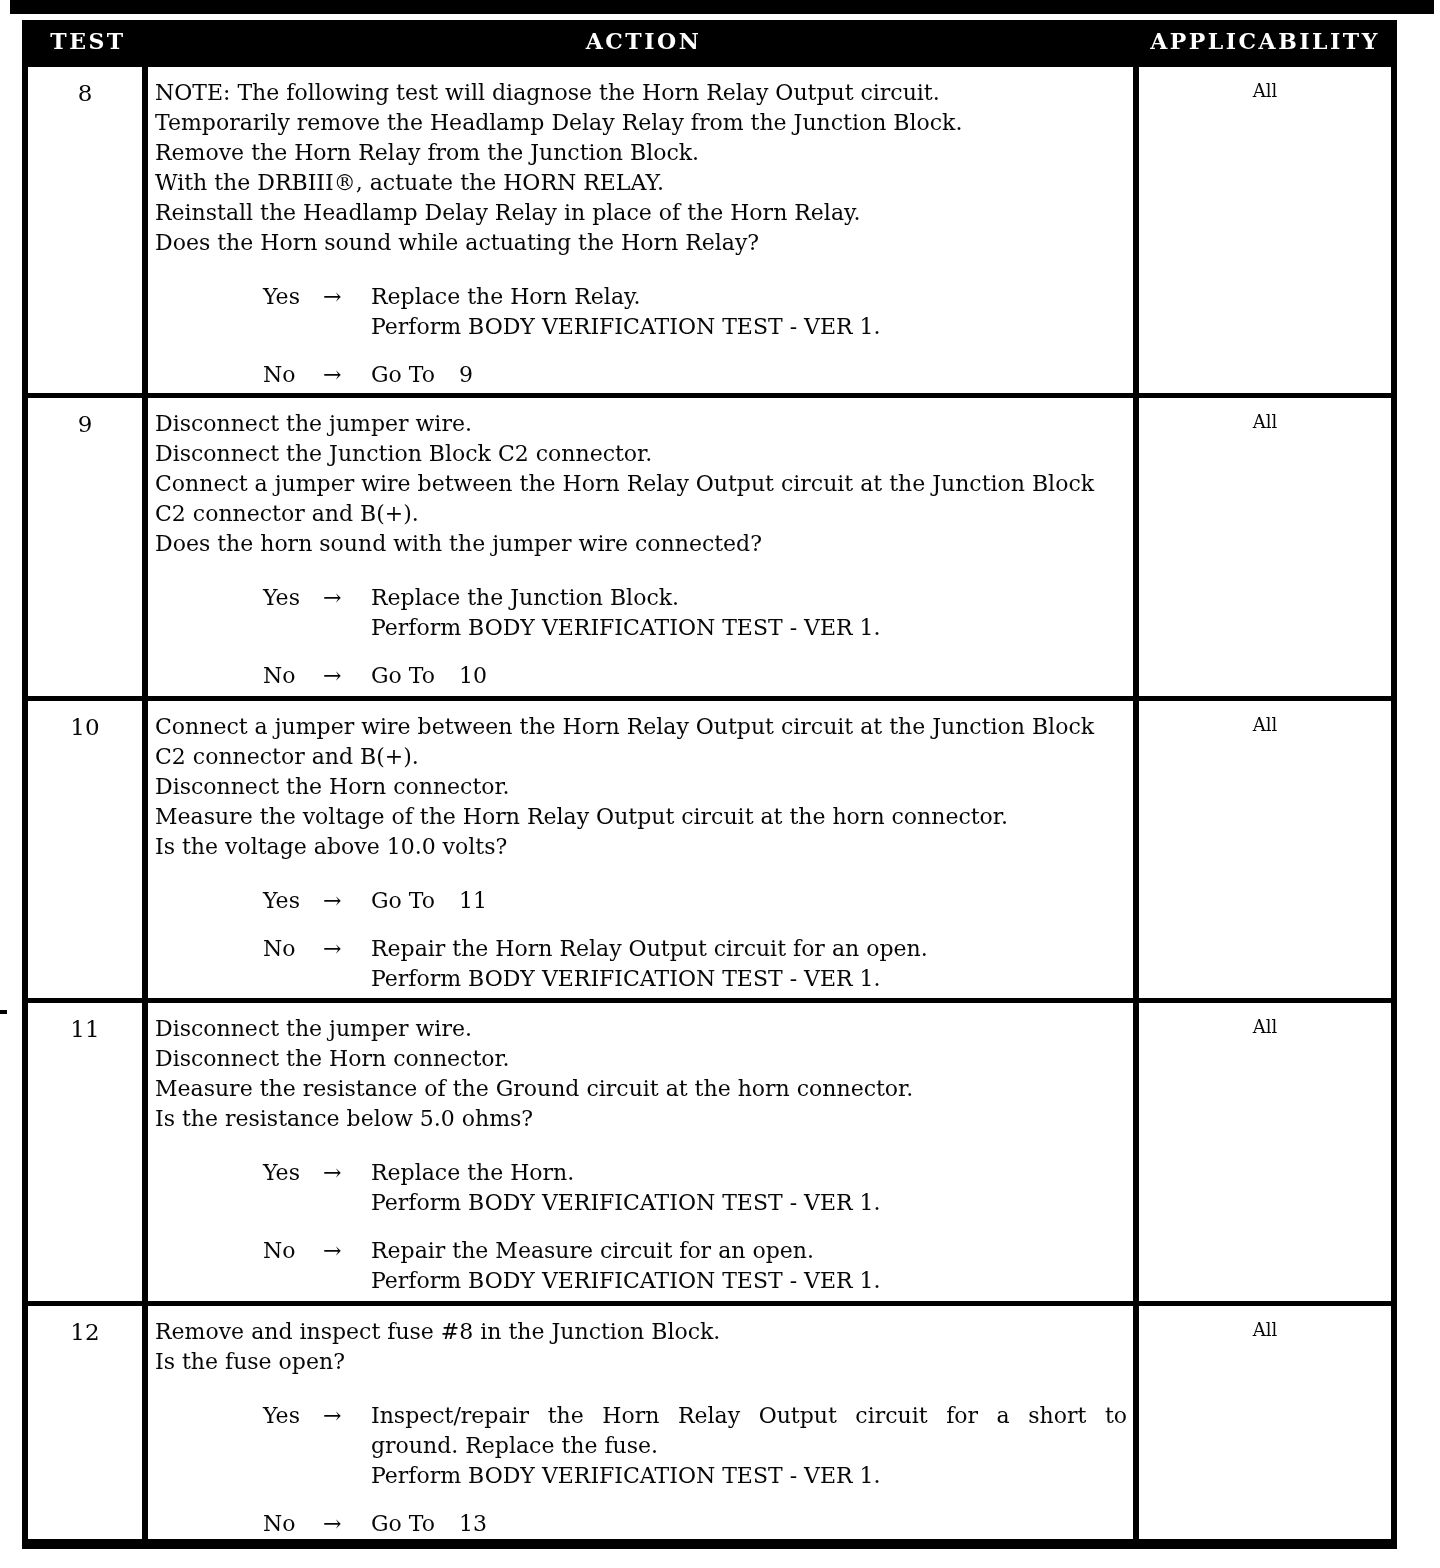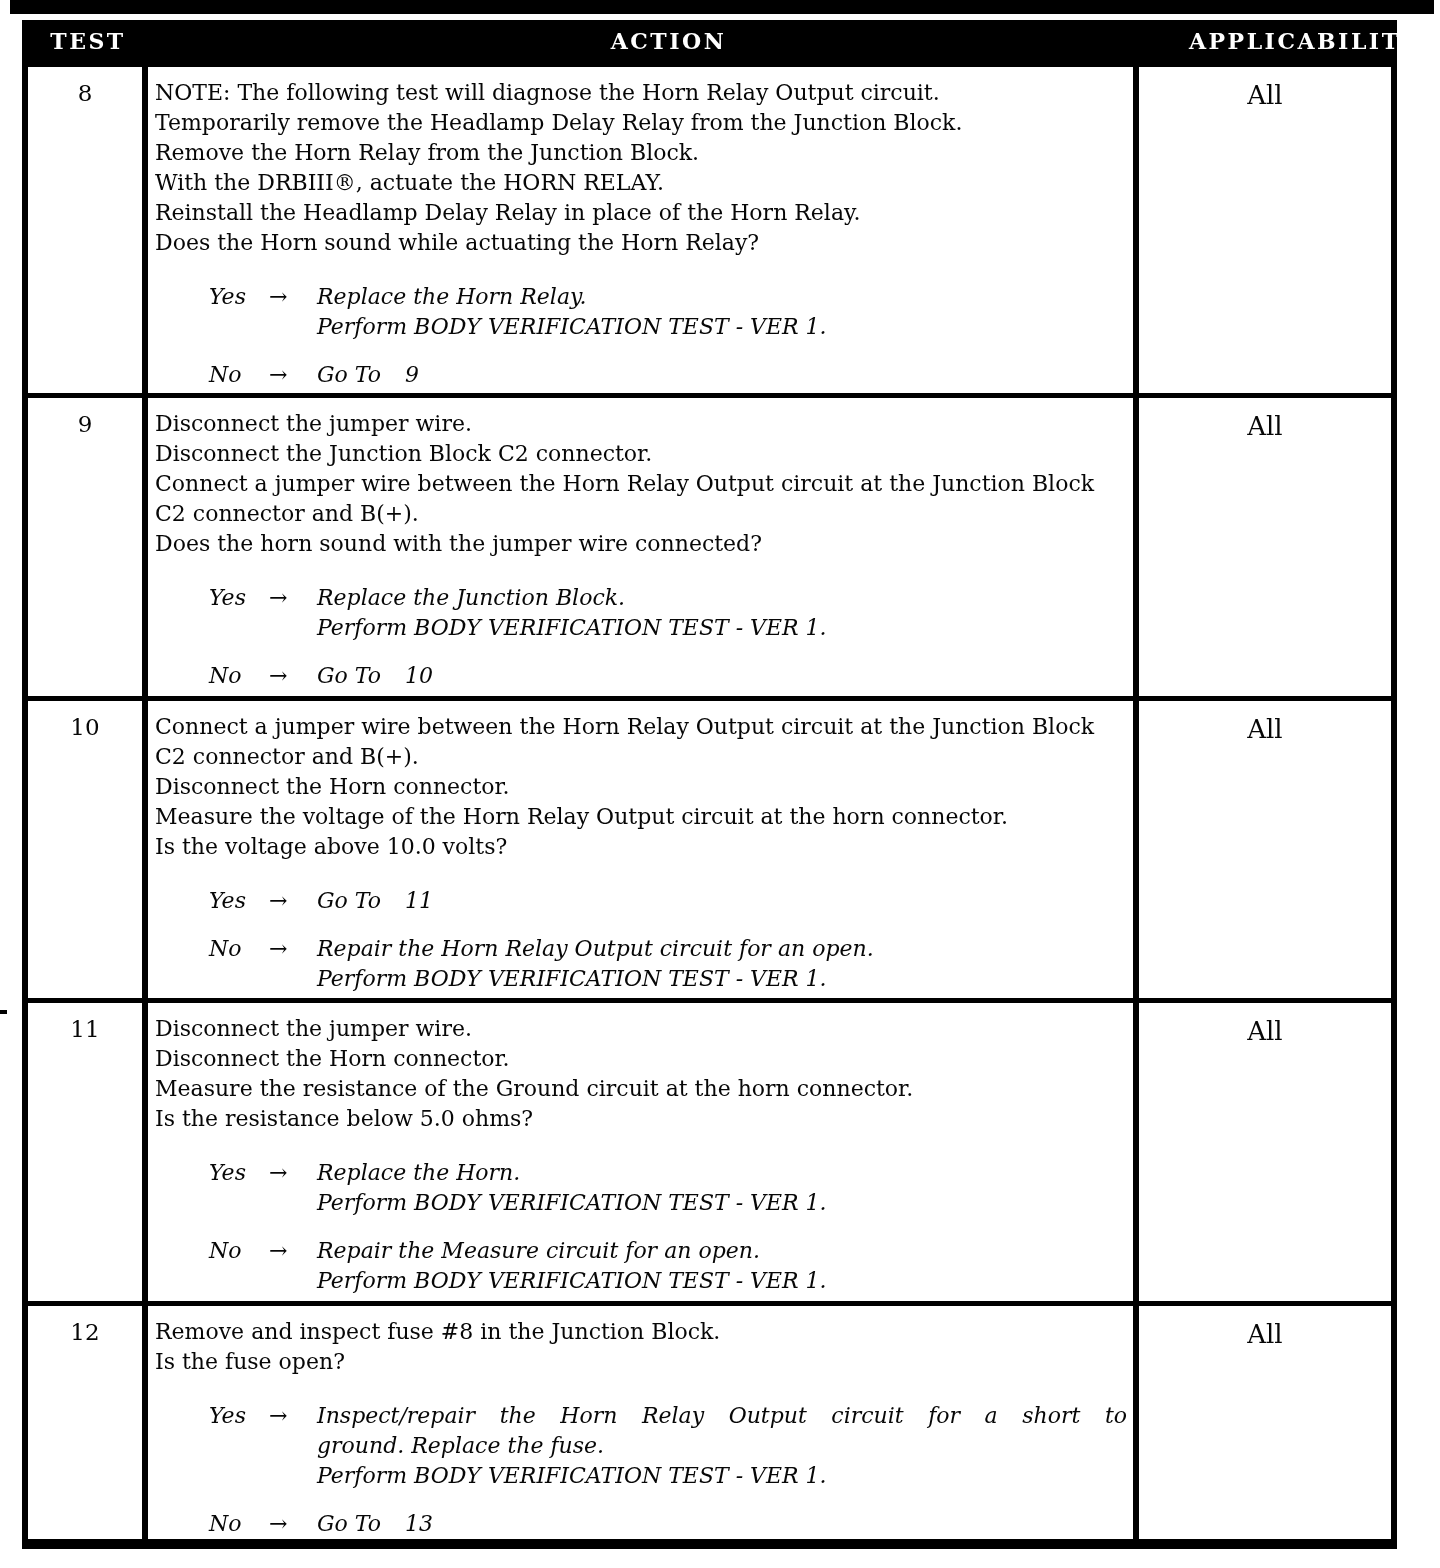--- a/index.html
+++ b/index.html
@@ -14,21 +14,21 @@
   .speck-3 { position:absolute; left:0px; top:1010px; width:7px; height:4px; background:#000; }
 
   .diag-table {
     position:absolute; left:22px; top:20px; width:1375px;
     box-sizing:border-box; background:#fff;
     border-left:6px solid #000; border-right:6px solid #000; border-bottom:10px solid #000;
   }
   .thead {
     display:grid; grid-template-columns:120px 991px 1fr;
     height:42px; background:#000; color:#fff; align-items:center;
-    font-size:22px; font-weight:bold; letter-spacing:2.5px;gap:25px;
+    font-size:22px; font-weight:bold; letter-spacing:2.5px;
   }
   .thead .h { text-align:center; white-space:nowrap; }
 
   .row {
     display:grid; grid-template-columns:120px 991px 1fr;
     border-top:5px solid #000; box-sizing:border-box;
   }
   .row-8  { min-height:331px; }
   .row-9  { min-height:303px; }
   .row-10 { min-height:302px; }
@@ -36,26 +36,26 @@
   .row-12 { min-height:238px; }
 
   .cell-test {
     border-right:6px solid #000; text-align:center; padding-top:13px;
     font-size:23px;
   }
   .cell-action {
     border-right:6px solid #000; padding:11px 6px 0 7px;
     font-size:22px; line-height:30px; overflow:hidden;
   }
-  .cell-app { text-align:center; padding-top:13px; font-size:26px; }
+  .cell-app { text-align:center; padding-top:13px; font-size:18px; }
 
   .note { font-weight:normal; white-space:nowrap; }
   .step { white-space:nowrap; }
 
-  .answer { display:flex; margin-left:54px; margin-top:24px;font-style:italic; }
+  .answer { display:flex; margin-left:108px; margin-top:24px; }
   .answer + .answer { margin-top:18px; }
   .ans-label { width:60px; flex:none; }
   .ans-arrow { width:48px; flex:none; }
   .ans-result { flex:1 1 auto; min-width:0; }
   .ans-result .rline { white-space:nowrap; }
   .ans-result .stretch { white-space:normal; text-align:justify; text-align-last:justify; }
   .goto-num { margin-left:24px; }
 </style>
 </head>
 <body>

